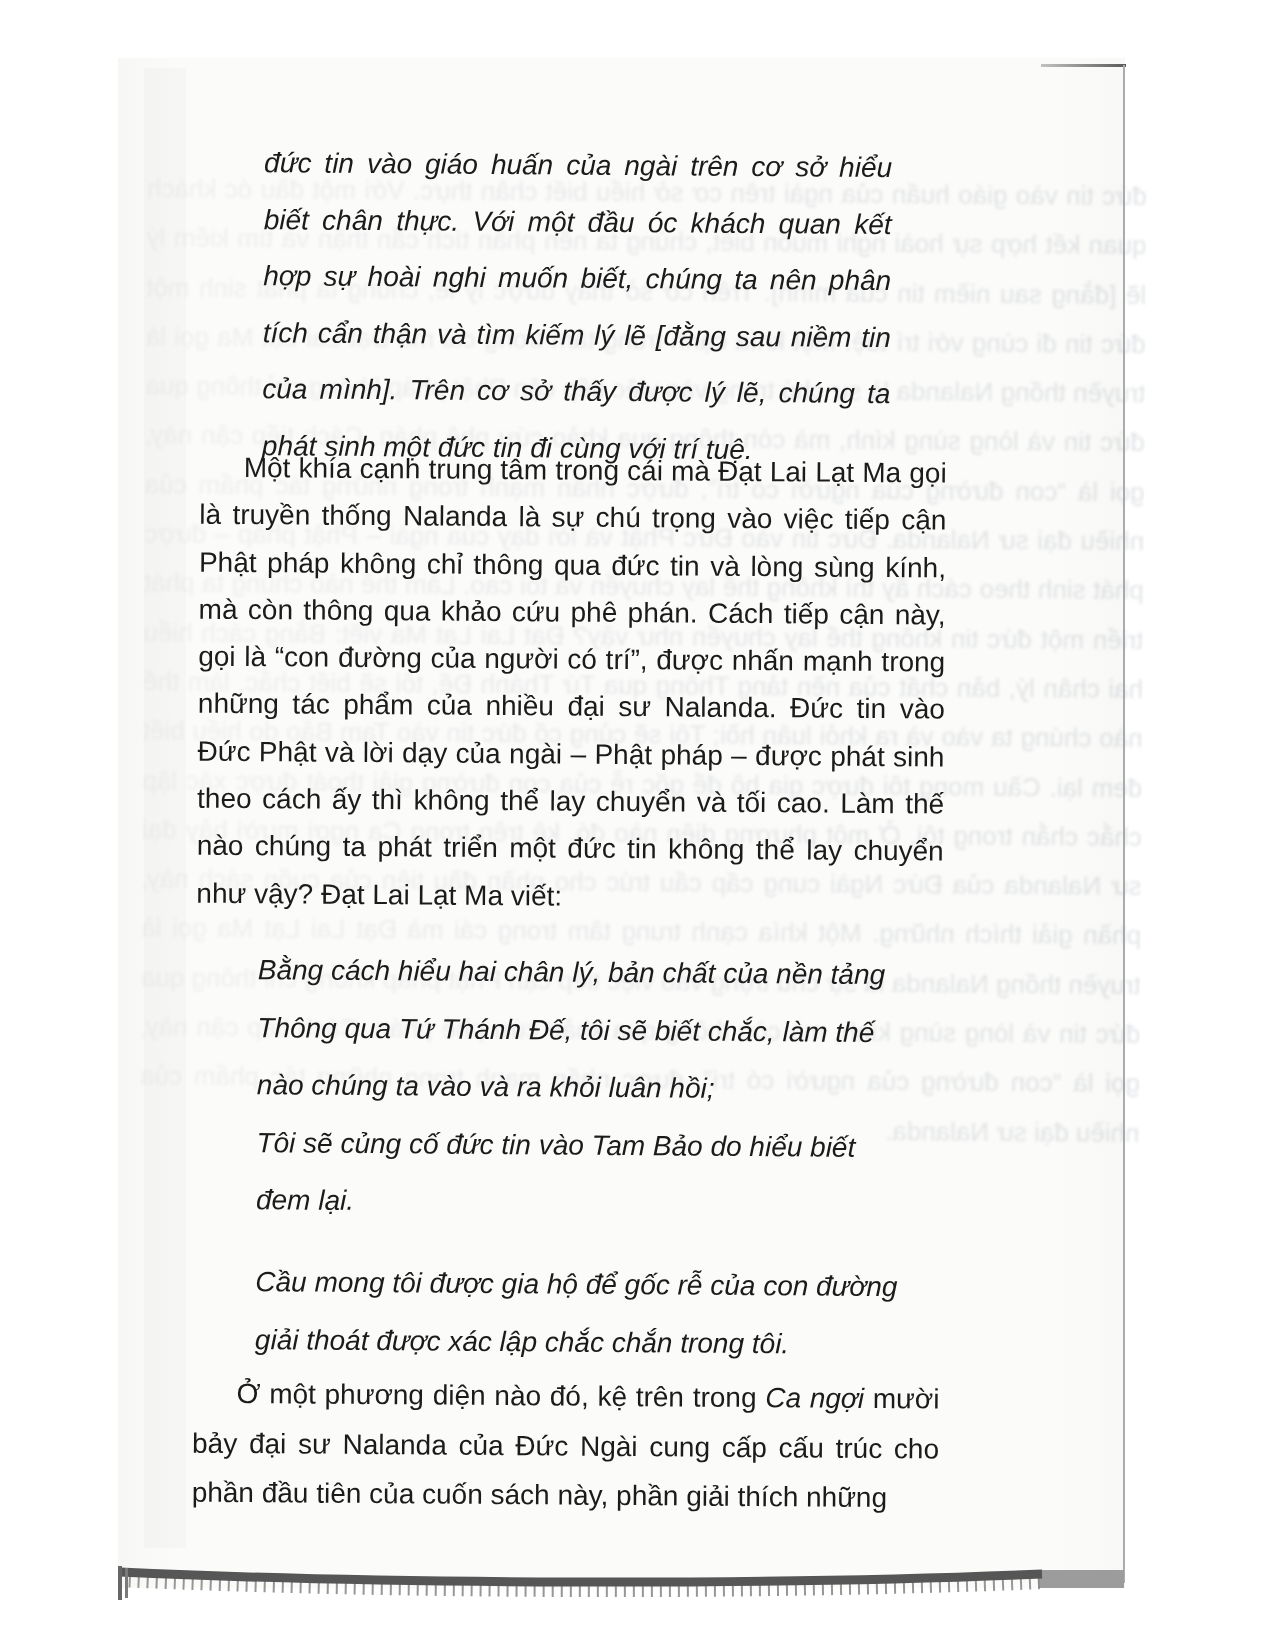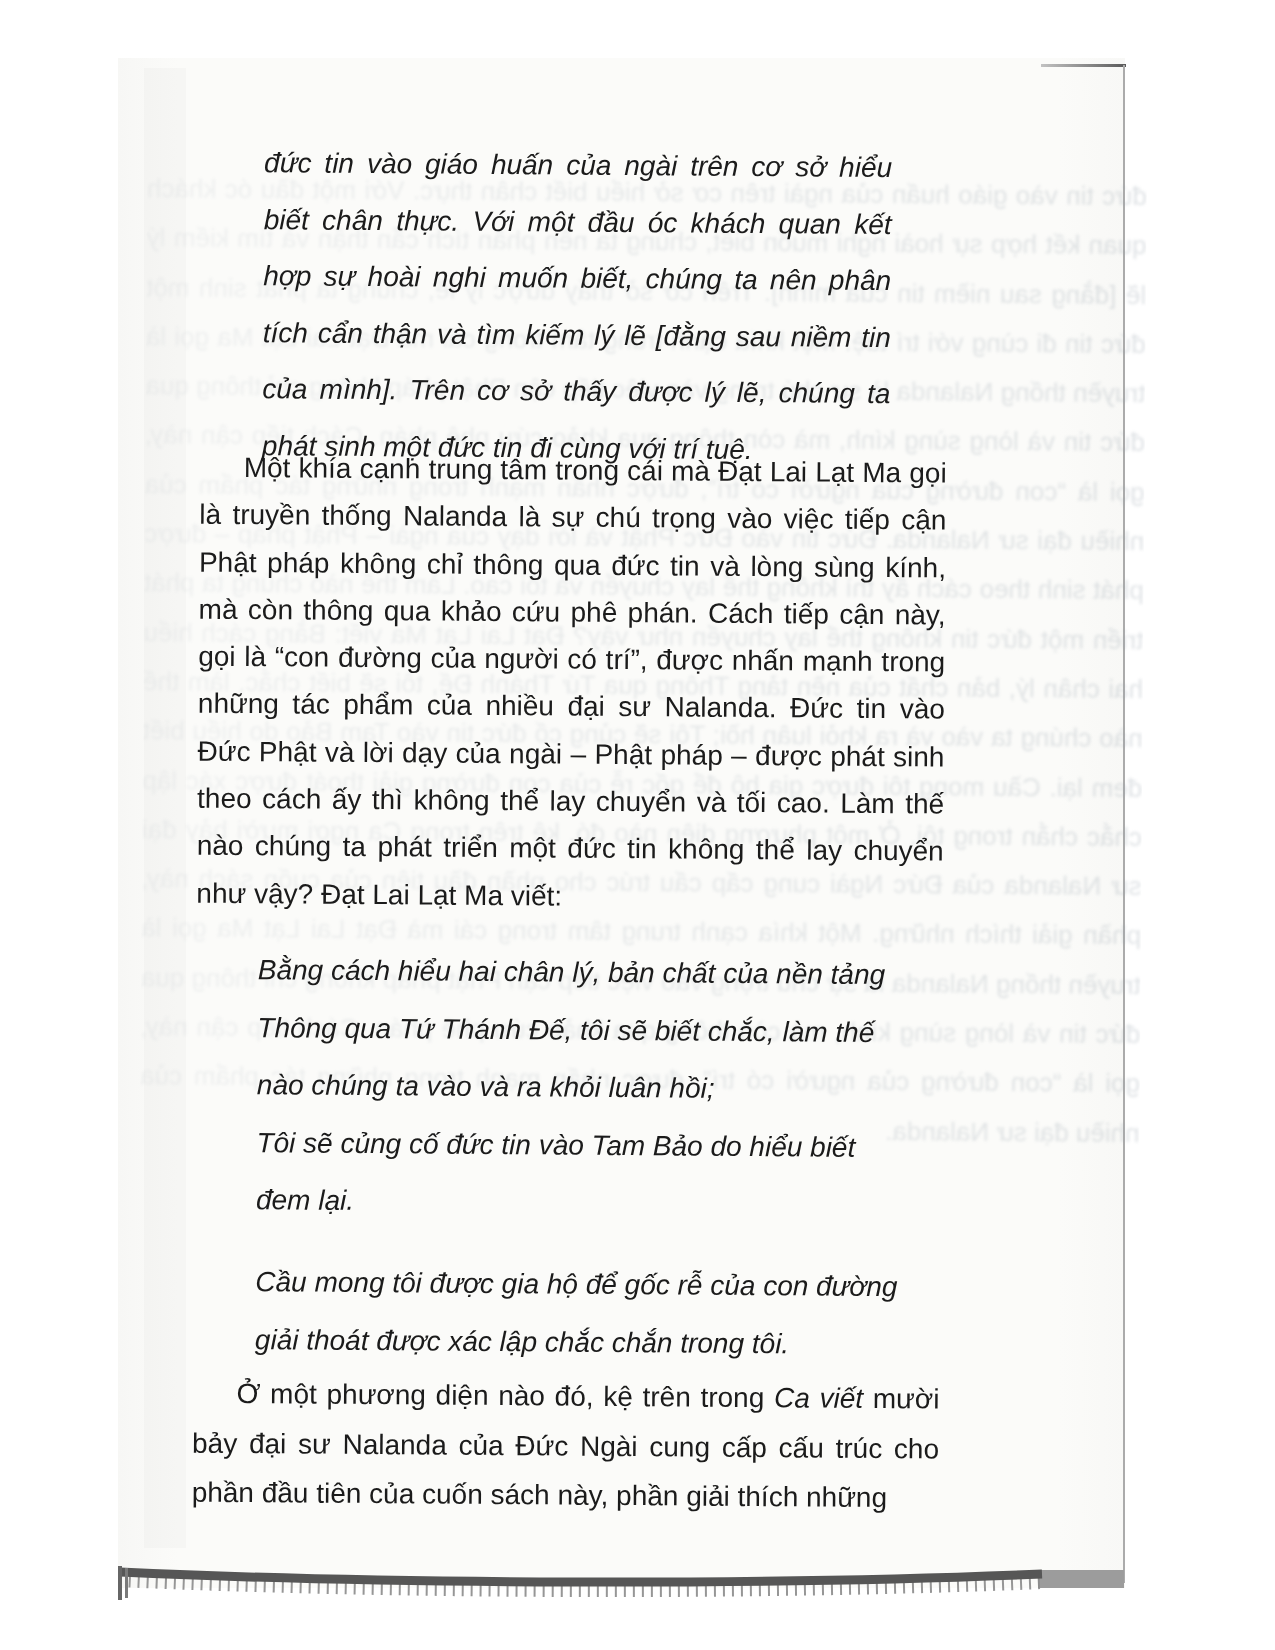--- a/index.html
+++ b/index.html
@@ -82,21 +82,21 @@
       <div class="vline">nào chúng ta vào và ra khỏi luân hồi;</div>
       <div class="vline">Tôi sẽ củng cố đức tin vào Tam Bảo do hiểu biết</div>
       <div class="vline">đem lại.</div>
     </div>
 
     <div class="block verse verse2">
       <div class="vline">Cầu mong tôi được gia hộ để gốc rễ của con đường</div>
       <div class="vline">giải thoát được xác lập chắc chắn trong tôi.</div>
     </div>
 
-    <p class="block body-para p2"><span>Ở một phương diện nào đó, kệ trên trong </span><span class="italic">Ca viết</span><span> mười bảy đại sư Nalanda của Đức Ngài cung cấp cấu trúc cho phần đầu tiên của cuốn sách này, phần giải thích những</span></p>
+    <p class="block body-para p2"><span>Ở một phương diện nào đó, kệ trên trong </span><span class="italic">Ca ngợi</span><span> mười bảy đại sư Nalanda của Đức Ngài cung cấp cấu trúc cho phần đầu tiên của cuốn sách này, phần giải thích những</span></p>
 
   </div>
 
   <svg class="band-svg" width="1007" height="48" viewBox="0 0 1007 48">
     <rect x="920" y="10" width="86" height="18" fill="#9c9c9c"></rect>
     <path d="M 2 20 C 260 32, 640 34, 924 22" fill="none" stroke="#8b8b8b" stroke-width="14" stroke-dasharray="2 7" opacity="0.9"></path>
     <path d="M 2 12 C 260 24, 640 26, 924 14" fill="none" stroke="#565656" stroke-width="9"></path>
     <rect x="0" y="6" width="4" height="34" fill="#666666"></rect>
     <rect x="7" y="8" width="3" height="30" fill="#7a7a7a"></rect>
   </svg>

